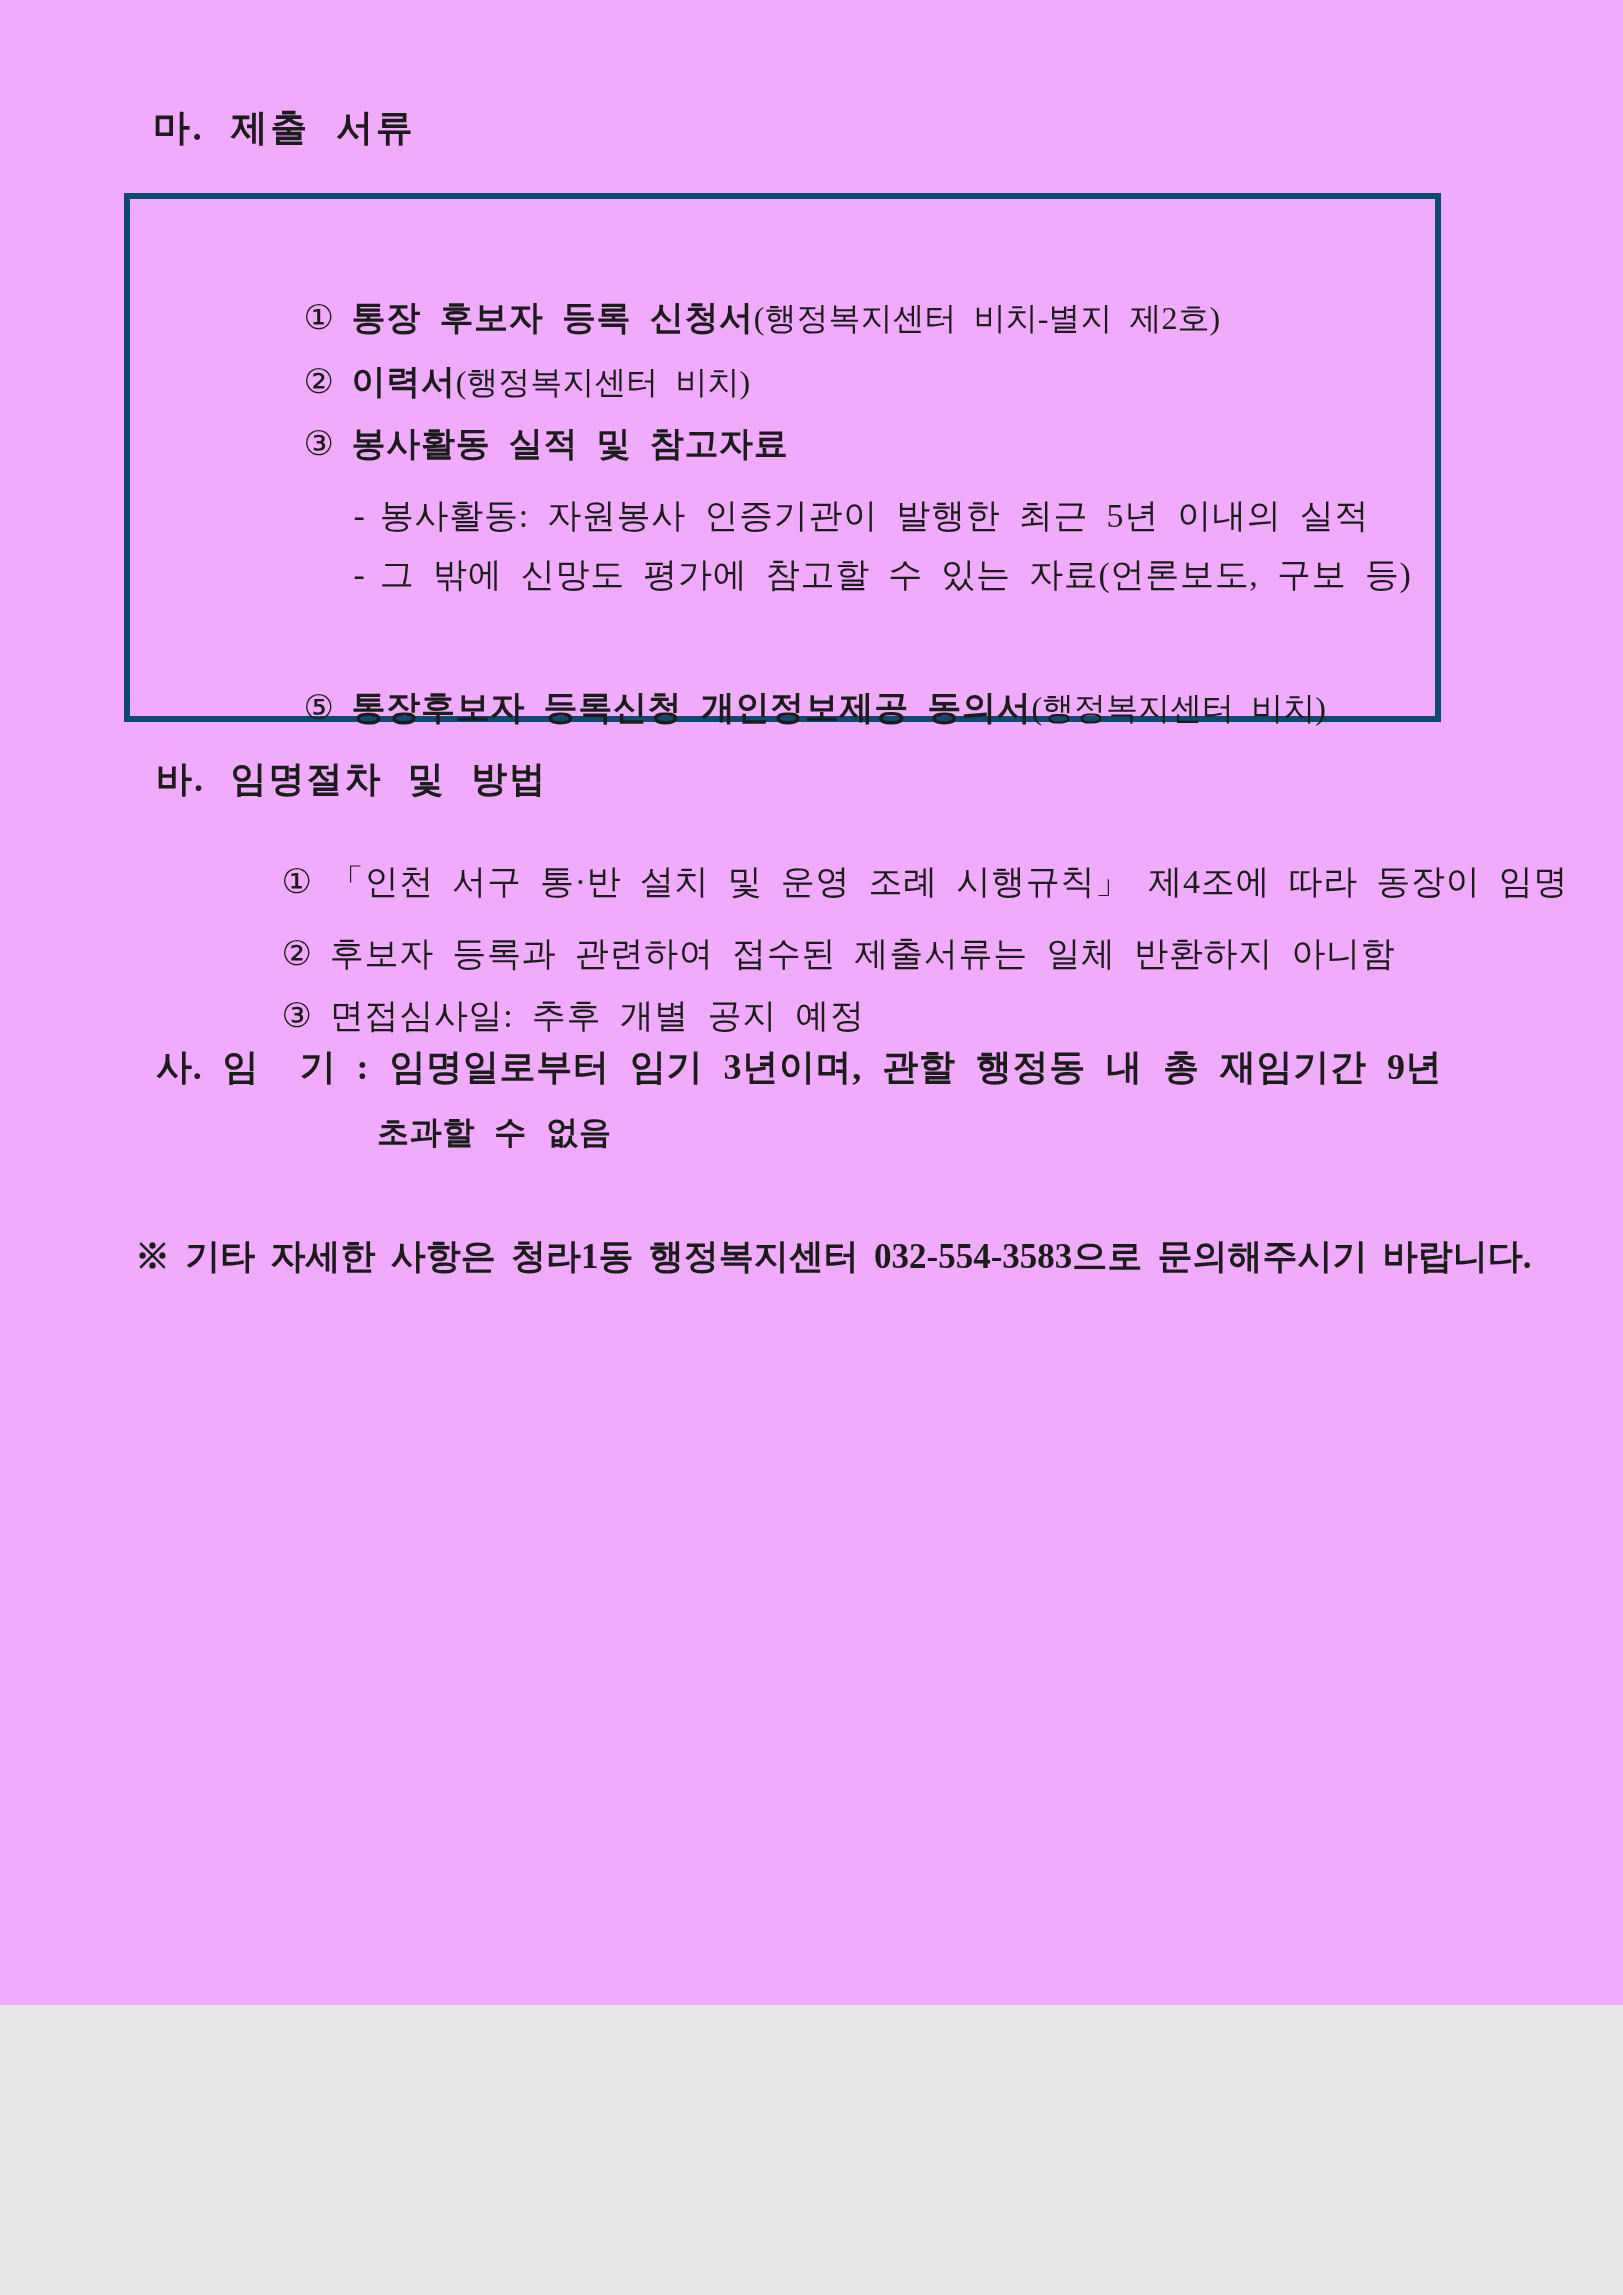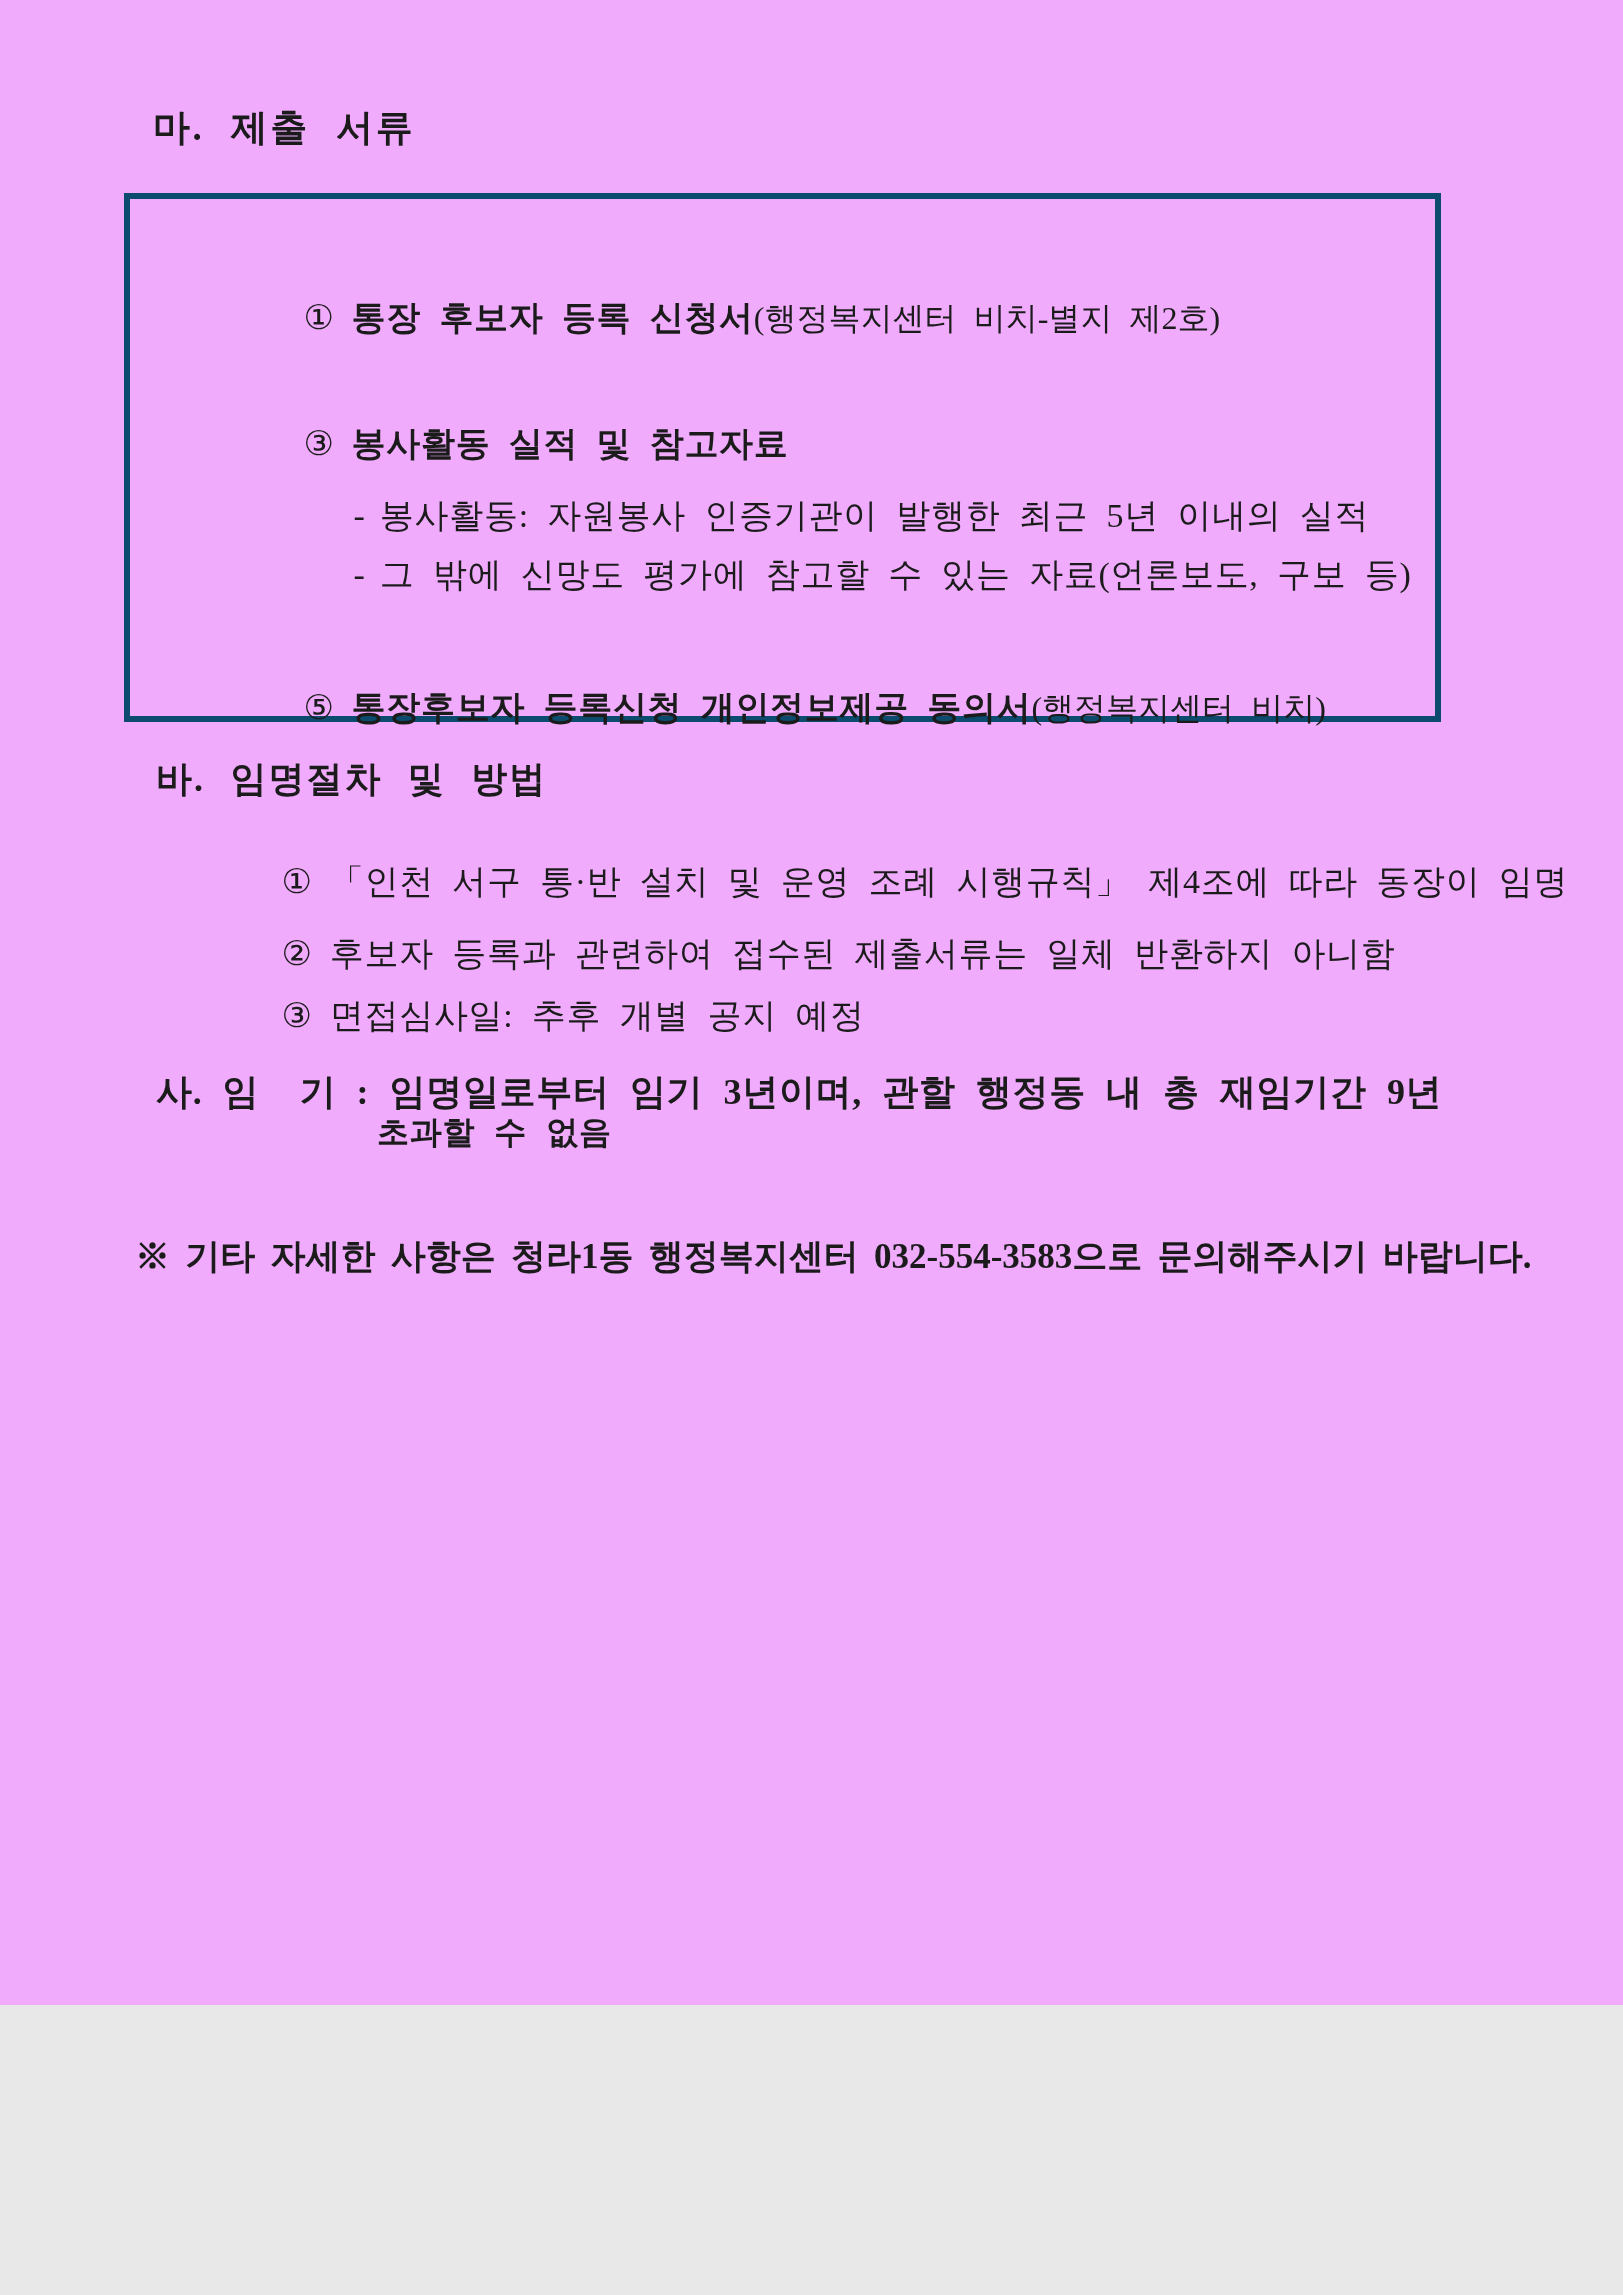--- a/index.html
+++ b/index.html
@@ -66,21 +66,20 @@
     letter-spacing:2px; word-spacing:14.4px;
   }
   .ba-item{left:208px; font-weight:400;}
   .ba-1{top:823px;}
   .ba-2{top:895px;}
   .ba-3{top:957px;}
   .sa-1{
     left:156px; top:1047px;
     font-size:36px; font-weight:700;
     word-spacing:10.5px;
-    margin-top:25px;
   }
   .sa-2{
     left:377px; top:1114px;
     font-size:32px; font-weight:700;
     word-spacing:10.5px;
   }
   .footnote{
     left:135px; top:1237px;
     font-size:35px; font-weight:700;
     word-spacing:6.5px;
@@ -93,20 +92,23 @@
 <div class="page">
 
   <div class="line h-ma">마. 제출 서류</div>
 
   <div class="doc-box">
 
     <div class="line" style="top:60px">
       <span class="marker">①</span><span class="t-title">통장 후보자 등록 신청서</span><span class="t-note">(행정복지센터 비치-별지 제2호)</span>
     </div>
 
+    <div class="line" style="top:124px">
+      <span class="marker">②</span><span class="t-title">이력서</span><span class="t-note">(행정복지센터 비치)</span>
+    </div>
 
     <div class="line" style="top:186px">
       <span class="marker">③</span><span class="t-title">봉사활동 실적 및 참고자료</span>
     </div>
 
     <div class="line sub" style="top:258px">
       <span class="dash-marker">-</span><span>봉사활동: 자원봉사 인증기관이 발행한 최근 5년 이내의 실적</span>
     </div>
 
     <div class="line sub" style="top:317px">

